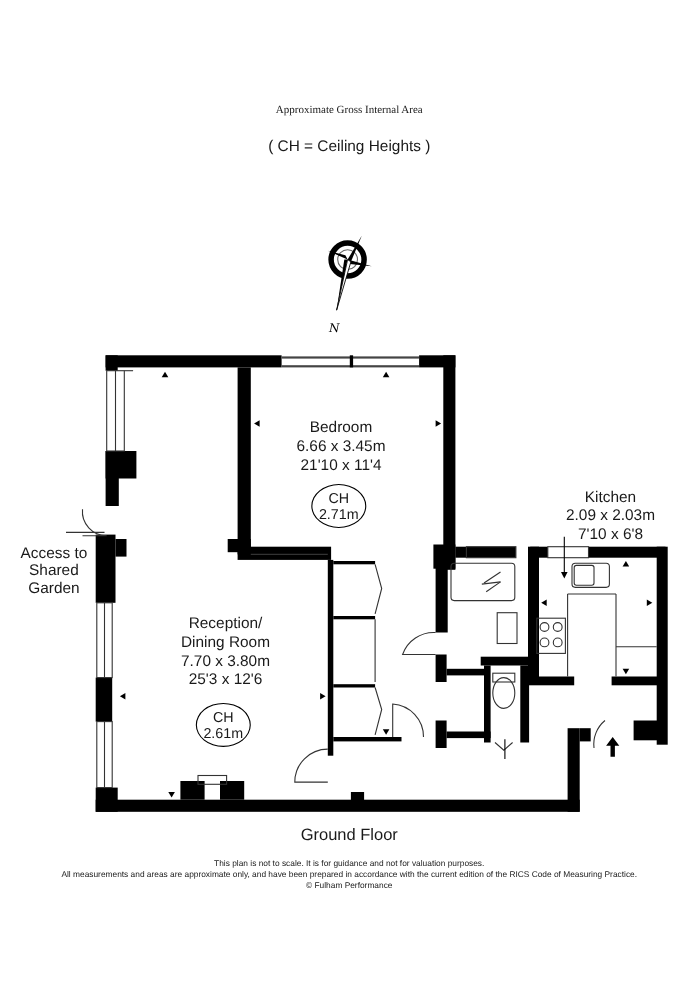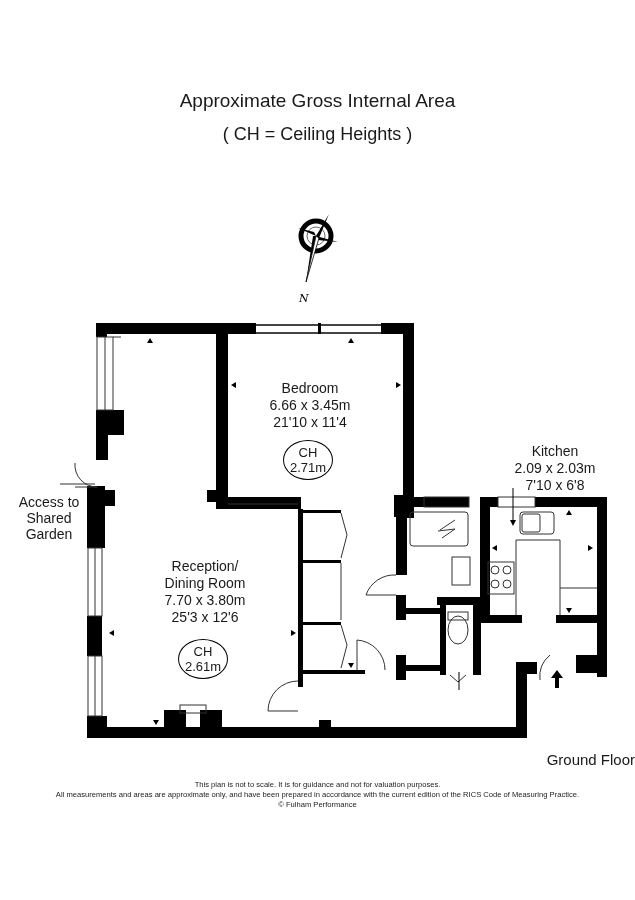--- a/index.html
+++ b/index.html
@@ -1,28 +1,28 @@
 <!DOCTYPE html>
 <html><head>
 <meta charset="utf-8">
 <style>
   html, body { margin: 0; padding: 0; background: #ffffff; }
   body { width: 635px; height: 900px; position: relative; overflow: hidden;
          font-family: "Liberation Sans", "DejaVu Sans", sans-serif; color: #1a1a1a; }
   .header { position: absolute; left: 0; top: 92px; width: 635px; text-align: center; }
   .title { font-size: 21px; line-height: 26px; }
-  .subtitle { font-size: 19px; line-height: 18px; }
+  .subtitle { font-size: 10px; line-height: 18px; font-family: Liberation Serif, serif; }
   .area { font-size: 21px; line-height: 24px; }
-  .ch-note { font-size: 18px; margin-top: 14px; }
+  .ch-note { font-size: 14px; margin-top: 14px; }
   .compass { position: absolute; left: 284px; top: 212px; }
   .plan { position: absolute; left: 0; top: 0; }
   .label { position: absolute; text-align: center; font-size: 14px; line-height: 17px; }
   .ch { position: absolute; border: 1px solid #000000; border-radius: 50%; text-align: center;
         font-size: 13px; line-height: 15px; padding-top: 4px; box-sizing: border-box; }
-  .floor-label { position: absolute; left: 0; top: 751px; width: 635px; text-align: right; font-size: 15px; }
+  .floor-label { position: absolute; left: 0; top: 751px; width: 635px; text-align: center; font-size: 15px; }
   .disclaimer { position: absolute; left: 0; top: 780px; width: 635px; text-align: center;
                 font-size: 7.6px; line-height: 10px; color: #222; }
   .access { position: absolute; left: 14px; top: 494px; width: 70px; text-align: center; font-size: 14px; line-height: 16px; }
 </style>
 </head>
 <body>
 
 <div class="header">
   <div class="subtitle">Approximate Gross Internal Area</div>
   <div class="ch-note">( CH = Ceiling Heights )</div>

